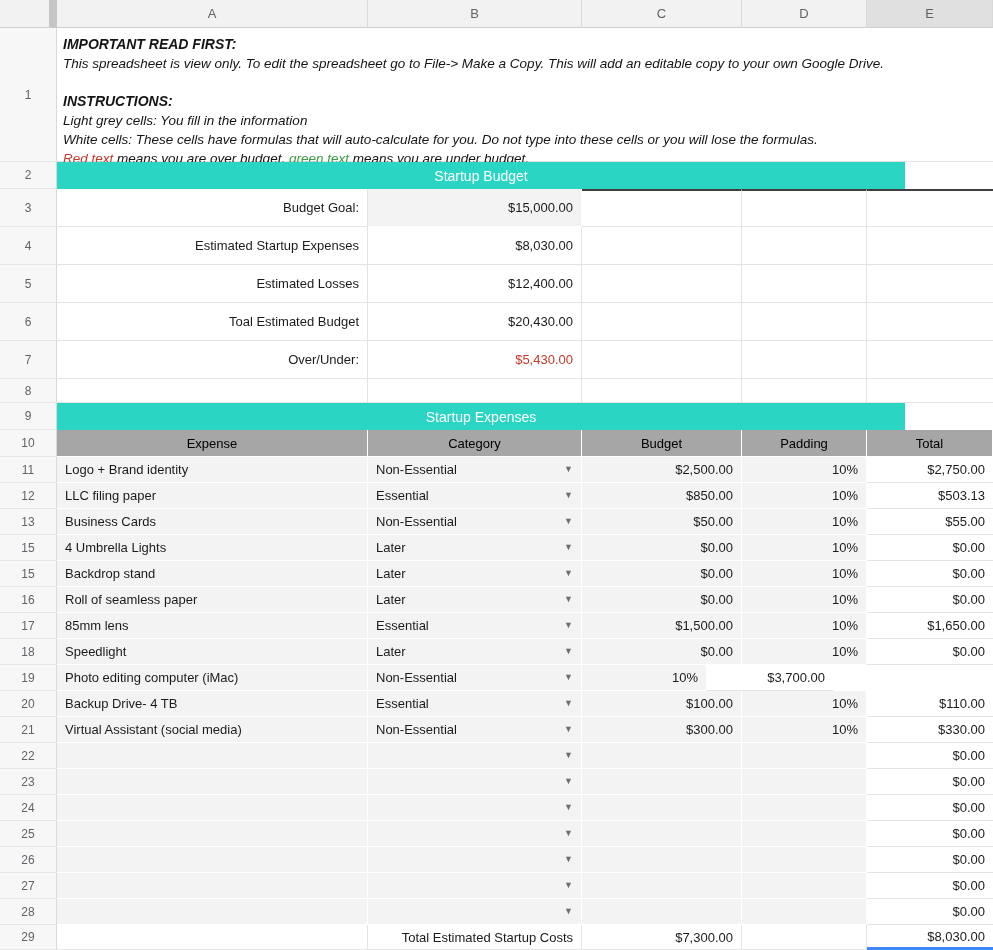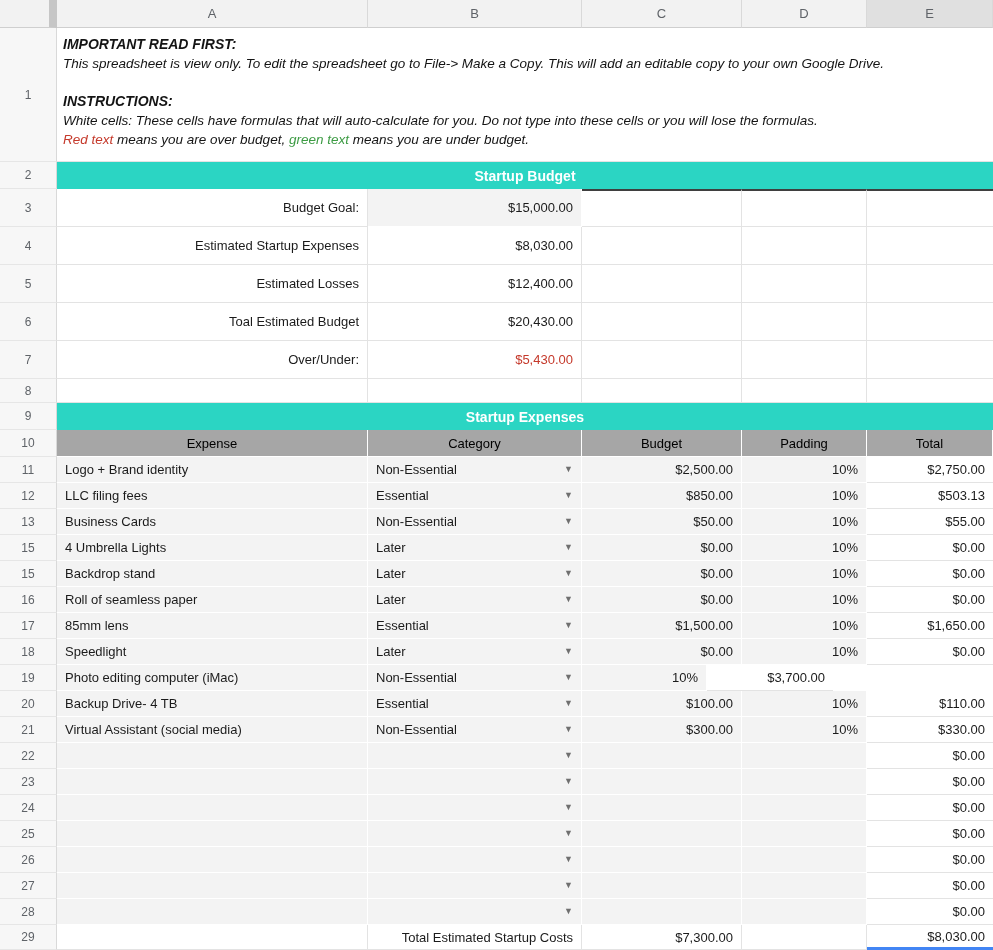--- a/index.html
+++ b/index.html
@@ -34,21 +34,21 @@
   .darktop{border-top:2px solid #3f3f3f;}
   
   .row1{height:134px}.rowteal{height:27px}.rowb{height:38px}.row8{height:24px}
   .rowhdr{height:27px}.rowd{height:26px}.rowtot{height:25px}
   
   .instr-cell{width:936px;border-bottom:1px solid var(--grid);padding:7px 0 12px 6px;
               font-style:italic;line-height:19px;font-size:13.5px;color:#141414;}
   .instr-cell .hd{font-weight:bold;font-size:14px;}
   .sp{height:19px;}
   
-  .teal{width:936px;background:var(--teal);color:#fff;font-weight:bold;font-size:14px;
+  .teal{width:848px;background:var(--teal);color:#fff;font-weight:normal;font-size:14px;
         display:flex;align-items:center;justify-content:center;}
   
   .th{background:var(--hdrgrey);color:#000000;border-right:1px solid #fff;border-bottom:1px solid #fff;
       display:flex;align-items:center;justify-content:center;font-size:13px;}
   
   .dd{margin-left:auto;color:#6f6f6f;font-size:9px;line-height:1;padding-left:6px;}
   
   .selline{border-bottom:3px solid var(--blue);}
   .greentx{color:var(--green);}
   .redtx{color:var(--red);font-style:italic;}
@@ -67,20 +67,21 @@
     <div class="ch e sel">E</div>
   </div>
 
   <div class="row row1">
     <div class="gut">1</div>
     <div class="instr-cell">
       <div class="hd">IMPORTANT READ FIRST:</div>
       <div>This spreadsheet is view only. To edit the spreadsheet go to File-&gt; Make a Copy. This will add an editable copy to your own Google Drive.</div>
       <div class="sp"></div>
       <div class="hd">INSTRUCTIONS:</div>
+      <div>Light grey cells: You fill in the information</div>
       <div>White cells: These cells have formulas that will auto-calculate for you. Do not type into these cells or you will lose the formulas.</div>
       <div><span class="redtx">Red text</span><span> means you are over budget, </span><span class="greentx">green text</span><span> means you are under budget.</span></div>
     </div>
   </div>
 
   <div class="row rowteal">
     <div class="gut">2</div>
     <div class="teal">Startup Budget</div>
   </div>
 
@@ -162,21 +163,21 @@
       <span class="cat">Non-Essential</span>
       <span class="dd">▼</span>
     </div>
     <div class="c cc g r bg">$2,500.00</div>
     <div class="c d g r pd">10%</div>
     <div class="c e r tt">$2,750.00</div>
   </div>
 
   <div class="row rowd">
     <div class="gut">12</div>
-    <div class="c a g nm">LLC filing fees</div>
+    <div class="c a g nm">LLC filing paper</div>
     <div class="c b g">
       <span class="cat">Essential</span>
       <span class="dd">▼</span>
     </div>
     <div class="c cc g r bg">$850.00</div>
     <div class="c d g r pd">10%</div>
     <div class="c e r tt">$503.13</div>
   </div>
 
   <div class="row rowd">

